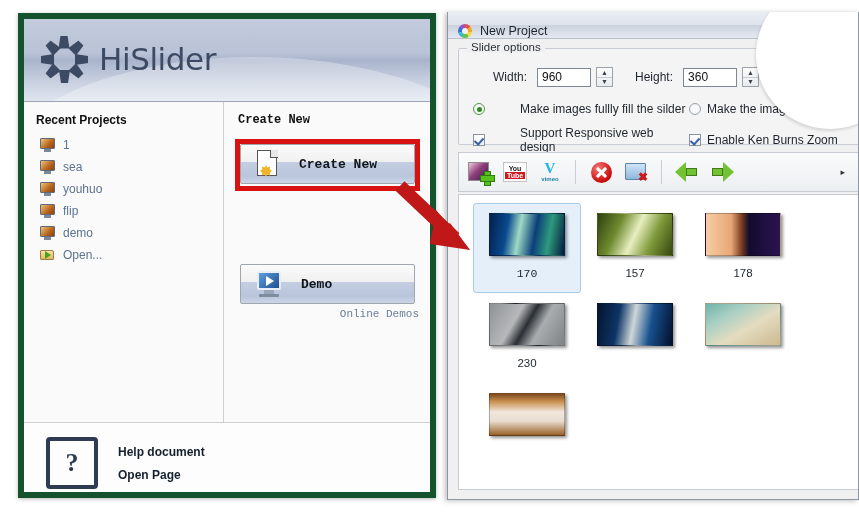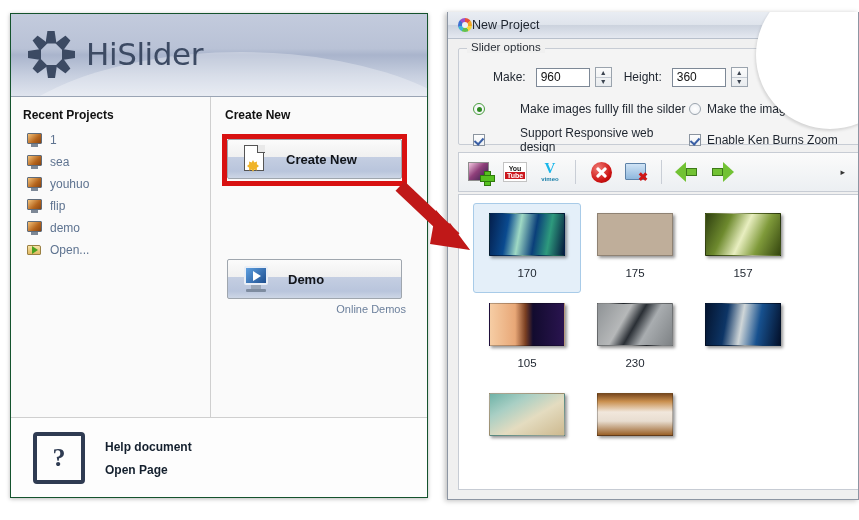--- a/index.html
+++ b/index.html
@@ -6,24 +6,24 @@
     margin: 0; padding: 0;
     width: 859px; height: 520px;
     background: #ffffff;
     font-family: "Liberation Sans", sans-serif;
     overflow: hidden;
   }
   #root { position: relative; width: 859px; height: 520px; background:#fff; }
 
   
   .app-window {
-    position: absolute; left: 10px; top: 13px;
+    position: absolute; left: 18px; top: 13px;
     width: 418px; height: 485px;
     background: #f6f6f6;
-    border: 1px solid #14532d;
+    border: 6px solid #14532d;
     box-shadow: 0 1px 4px rgba(0,0,0,.28);
     box-sizing: border-box;
     overflow: hidden;
   }
   .app-header {
     position: relative;
     height: 82px;
     background: linear-gradient(to bottom, #c3cbdd 0%, #b9c2d6 42%, #a9b4cc 50%, #c8d0e0 76%, #dfe4ee 100%);
     border-bottom: 1px solid #9aa4b4;
     overflow: hidden;
@@ -50,21 +50,21 @@
   }
   .logo-text b { font-weight: 400; }
 
   .app-body { display:flex; height: 320px; background:#fafafa; }
   .panel-left {
     width: 200px; box-sizing:border-box;
     border-right: 1px solid #cfcfcf;
     padding: 11px 0 0 12px;
     background:#fafafa;
   }
-  .panel-right { flex:1; padding: 11px 0 0 14px; background:#fafafa; position:relative;}
+  .panel-right { flex:1; padding: 11px 0 0 14px; background:#fafafa; position:relative;font-family:Liberation Mono, monospace;}
   .panel-title { font-size: 12px; font-weight: bold; color:#111; margin-bottom: 7px;}
 
   .recent-list { list-style:none; margin:0; padding:0 0 0 4px; }
   .recent-list li {
     display:flex; align-items:center; gap:8px;
     height: 22px; font-size: 12px; color:#5e7390;
     cursor: default;
   }
   .ic-monitor{ position:relative; width:15px; height:14px; flex:0 0 15px;}
   .ic-monitor .scr{position:absolute;left:0;top:0;width:15px;height:11px;background:linear-gradient(135deg,#f4c27a,#b5651d 60%,#8a4510);border:1px solid #5f6b7a;box-sizing:border-box;border-radius:1px;}
@@ -133,21 +133,21 @@
     border:1px solid #8d96a3;
     border-top:none;
     box-sizing:border-box;
     box-shadow:-2px 1px 5px rgba(0,0,0,.25);
     overflow:hidden;
   }
   .dlg-title{
     height: 26px;
     background: linear-gradient(to bottom,#e9edf3 0%,#dfe4ec 48%,#ccd3de 52%,#e4e8f0 100%);
     border-bottom:1px solid #b8c0cc;
-    display:flex; align-items:center; padding-left:10px;
+    display:flex; align-items:flex-end; gap:8px; padding-left:10px;
     font-size:12.5px; color:#1d242e;
   }
   .ic-colorring{position:relative;width:14px;height:14px;flex:0 0 14px;border-radius:50%;
     background: conic-gradient(#e8503a 0deg 50deg,#f3a524 50deg 100deg,#f7d83b 100deg 150deg,#63c14e 150deg 205deg,#3fb6d6 205deg 255deg,#3d6fd1 255deg 310deg,#9a52c9 310deg 360deg);}
   .ic-colorring::after{content:"";position:absolute;left:4px;top:4px;width:6px;height:6px;border-radius:50%;background:#eef1f5;}
 
   .dlg-body{ position:relative; height: 461px; background:#f0f0f0; }
 
   .white-notch{
     position:absolute; right:-46px; top:-58px;
@@ -233,21 +233,21 @@
     overflow:hidden;
   }
   .g-grid{ display:flex; flex-wrap:wrap; }
   .g-cell{
     width: 108px; height: 90px;
     display:flex; flex-direction:column; align-items:center; justify-content:flex-start;
     padding-top:9px; box-sizing:border-box;
     border:1px solid transparent; border-radius:3px;
     cursor:pointer;
   }
-  .g-cell.sel{ background:#e4eff9; border-color:#a8cbe8;}
+  .g-cell.sel{ background:#e4eff9; border-color:#a8cbe8;font-family:Liberation Mono, monospace;}
   .thumb{
     width: 76px; height: 43px;
     box-shadow: 2px 2px 3px rgba(0,0,0,.42);
     border:1px solid rgba(0,0,0,.25); box-sizing:border-box;
   }
   .g-label{ margin-top:11px; font-size:11.5px; color:#1d242e;}
 
   .t170{background:linear-gradient(100deg,#041f4d 0%,#0a4a8f 24%,#9fd9c4 40%,#0a3f7a 60%,#2e9a7d 78%,#041a3d 100%);}
   .t172{background:linear-gradient(120deg,#d9cdb6 0%,#f2ead8 30%,#cfae4e 48%,#f5efe0 68%,#b9a371 100%);}
   .t175{background:linear-gradient(110deg,#b7a898 0%,#cfc2ad 35%,#d1302a 52%,#bda f 70%,#a3907a 100%);background-color:#bfae9a;}
@@ -381,29 +381,29 @@
     </div>
 
     <div class="dlg-body">
 
       <div class="white-notch"></div>
 
       <div class="group">
         <div class="group-legend">Slider options</div>
 
         <div class="row-dims">
-          <span>Make:</span>
+          <span>Width:</span>
           <span class="spin">
             <input type="text" value="960" style="">
             <span class="arrows">
               <span>▲</span>
               <span>▼</span>
             </span>
           </span>
-          <span style="margin-left:2px">Height:</span>
+          <span style="margin-left:12px">Height:</span>
           <span class="spin">
             <input type="text" value="360" style="">
             <span class="arrows">
               <span>▲</span>
               <span>▼</span>
             </span>
           </span>
         </div>
 
         <div class="row-radio">
@@ -474,30 +474,26 @@
         <span class="tb-more">▸</span>
       </div>
 
       <div class="gallery">
         <div class="g-grid" id="gallery-grid">
             <div class="g-cell sel">
               <div class="thumb t170"></div>
               <div class="g-label">170</div>
             </div>
             <div class="g-cell">
-              <div class="thumb t175"></div>
-              <div class="g-label">175</div>
-            </div>
-            <div class="g-cell">
               <div class="thumb t176"></div>
               <div class="g-label">157</div>
             </div>
             <div class="g-cell">
               <div class="thumb t178"></div>
-              <div class="g-label">105</div>
+              <div class="g-label">178</div>
             </div>
             <div class="g-cell">
               <div class="thumb t190"></div>
               <div class="g-label">230</div>
             </div>
             <div class="g-cell">
               <div class="thumb t191"></div>
               <div class="g-label"></div>
             </div>
             <div class="g-cell">

